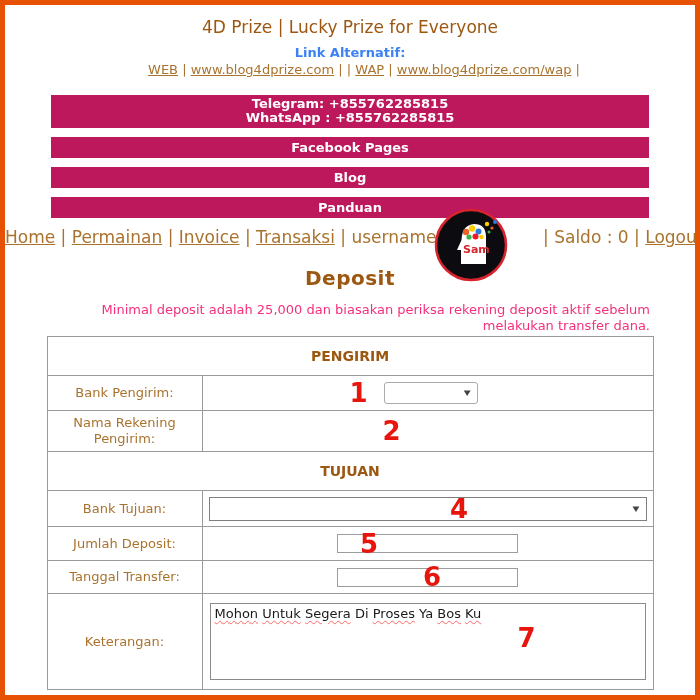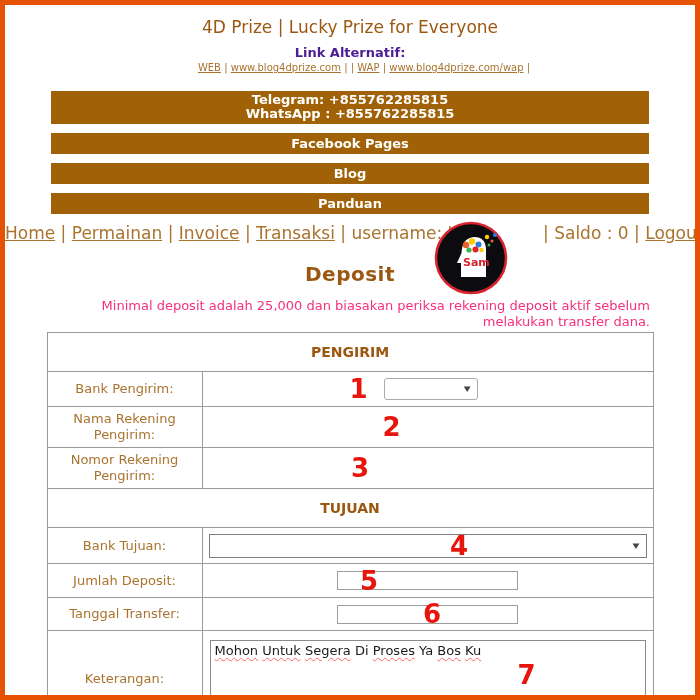--- a/index.html
+++ b/index.html
@@ -4,35 +4,35 @@
 <style>
   * { margin:0; padding:0; box-sizing:content-box; }
   html,body { background:#fff; }
   .frame {
     width:700px; height:700px; box-sizing:border-box;
     border:5px solid #E65103; background:#fff;
     position:relative; overflow:hidden;
     font-family:"DejaVu Sans", sans-serif;
   }
   .title { margin-top:12px; text-align:center; font-size:17px; font-weight:normal; color:#9C5710; }
-  .linkalt-label { margin-top:8px; text-align:center; font-size:13px; font-weight:bold; color:#4c1d95; }
-  .altlinks { margin-top:2px; text-align:center; font-size:10px; color:#A9732E;padding-left:28px; }
+  .linkalt-label { margin-top:8px; text-align:center; font-size:13px; font-weight:bold; color:#3b82f6; }
+  .altlinks { margin-top:2px; text-align:center; font-size:13px; color:#A9732E;padding-left:28px; }
   .altlinks .lnk { text-decoration:underline; cursor:pointer; }
   .altlinks .sep { text-decoration:none; }
 
   .banners { margin:18px 46px 0; }
-  .banner { background:#a16207; color:#fff; font-weight:bold; font-size:13px; text-align:center; margin-bottom:9px; cursor:pointer; }
+  .banner { background:#be185d; color:#fff; font-weight:bold; font-size:13px; text-align:center; margin-bottom:9px; cursor:pointer; }
   .banner.contact { padding:2px 0 3px; line-height:14px; }
   .banner.single { height:21px; line-height:21px; }
 
   .nav { margin-top:3px; text-align:center; font-size:17px; color:#A9732E; white-space:nowrap; }
   .nav .lnk { text-decoration:underline; cursor:pointer; }
   .nav .spacer { display:inline-block; width:80px; height:1px; }
 
-  .logo { position:absolute; top:216px; left:429px; width:74px; height:74px; z-index:5; }
+  .logo { position:absolute; top:203px; left:429px; width:74px; height:74px; z-index:5; }
 
   .heading { margin-top:19px; text-align:center; font-size:20px; font-weight:bold; color:#9C5710; letter-spacing:0.5px; }
   .notice { margin:12px auto 0; max-width:600px; text-align:right; font-size:13px; line-height:16px; color:#F4307C; }
 
   table.deposit { width:606px; margin:2px auto 0; border-collapse:collapse; border:1px solid #3a3a3a; background:#fff; }
   table.deposit td, table.deposit th { border:1px solid #9a9a9a; }
   th.section { padding:11px 8px; font-size:14px; font-weight:bold; color:#9C5710; text-align:center; }
   td.label { width:142px; color:#A9732E; font-size:13px; text-align:center; padding:4px 6px; line-height:16px; font-weight:normal; }
   td.field { position:relative; text-align:center; vertical-align:middle; }
   tr.r-bankpengirim td { height:26px; }
@@ -145,26 +145,20 @@
           </div>
         </div>
       </td>
     </tr>
     <tr class="r-nama">
       <td class="label">Nama Rekening Pengirim:</td>
       <td class="field">
         <span class="ann abs ann2">2</span>
       </td>
     </tr>
-    <tr class="r-nomor">
-      <td class="label">Nomor Rekening Pengirim:</td>
-      <td class="field">
-        <span class="ann abs ann3">3</span>
-      </td>
-    </tr>
     <tr>
       <th class="section" colspan="2">TUJUAN</th>
     </tr>
     <tr class="r-banktujuan">
       <td class="label">Bank Tujuan:</td>
       <td class="field">
         <span class="ann abs ann4">4</span>
         <div class="select-lg">
           <span></span>
           <span class="dd-arrow">▼</span>

